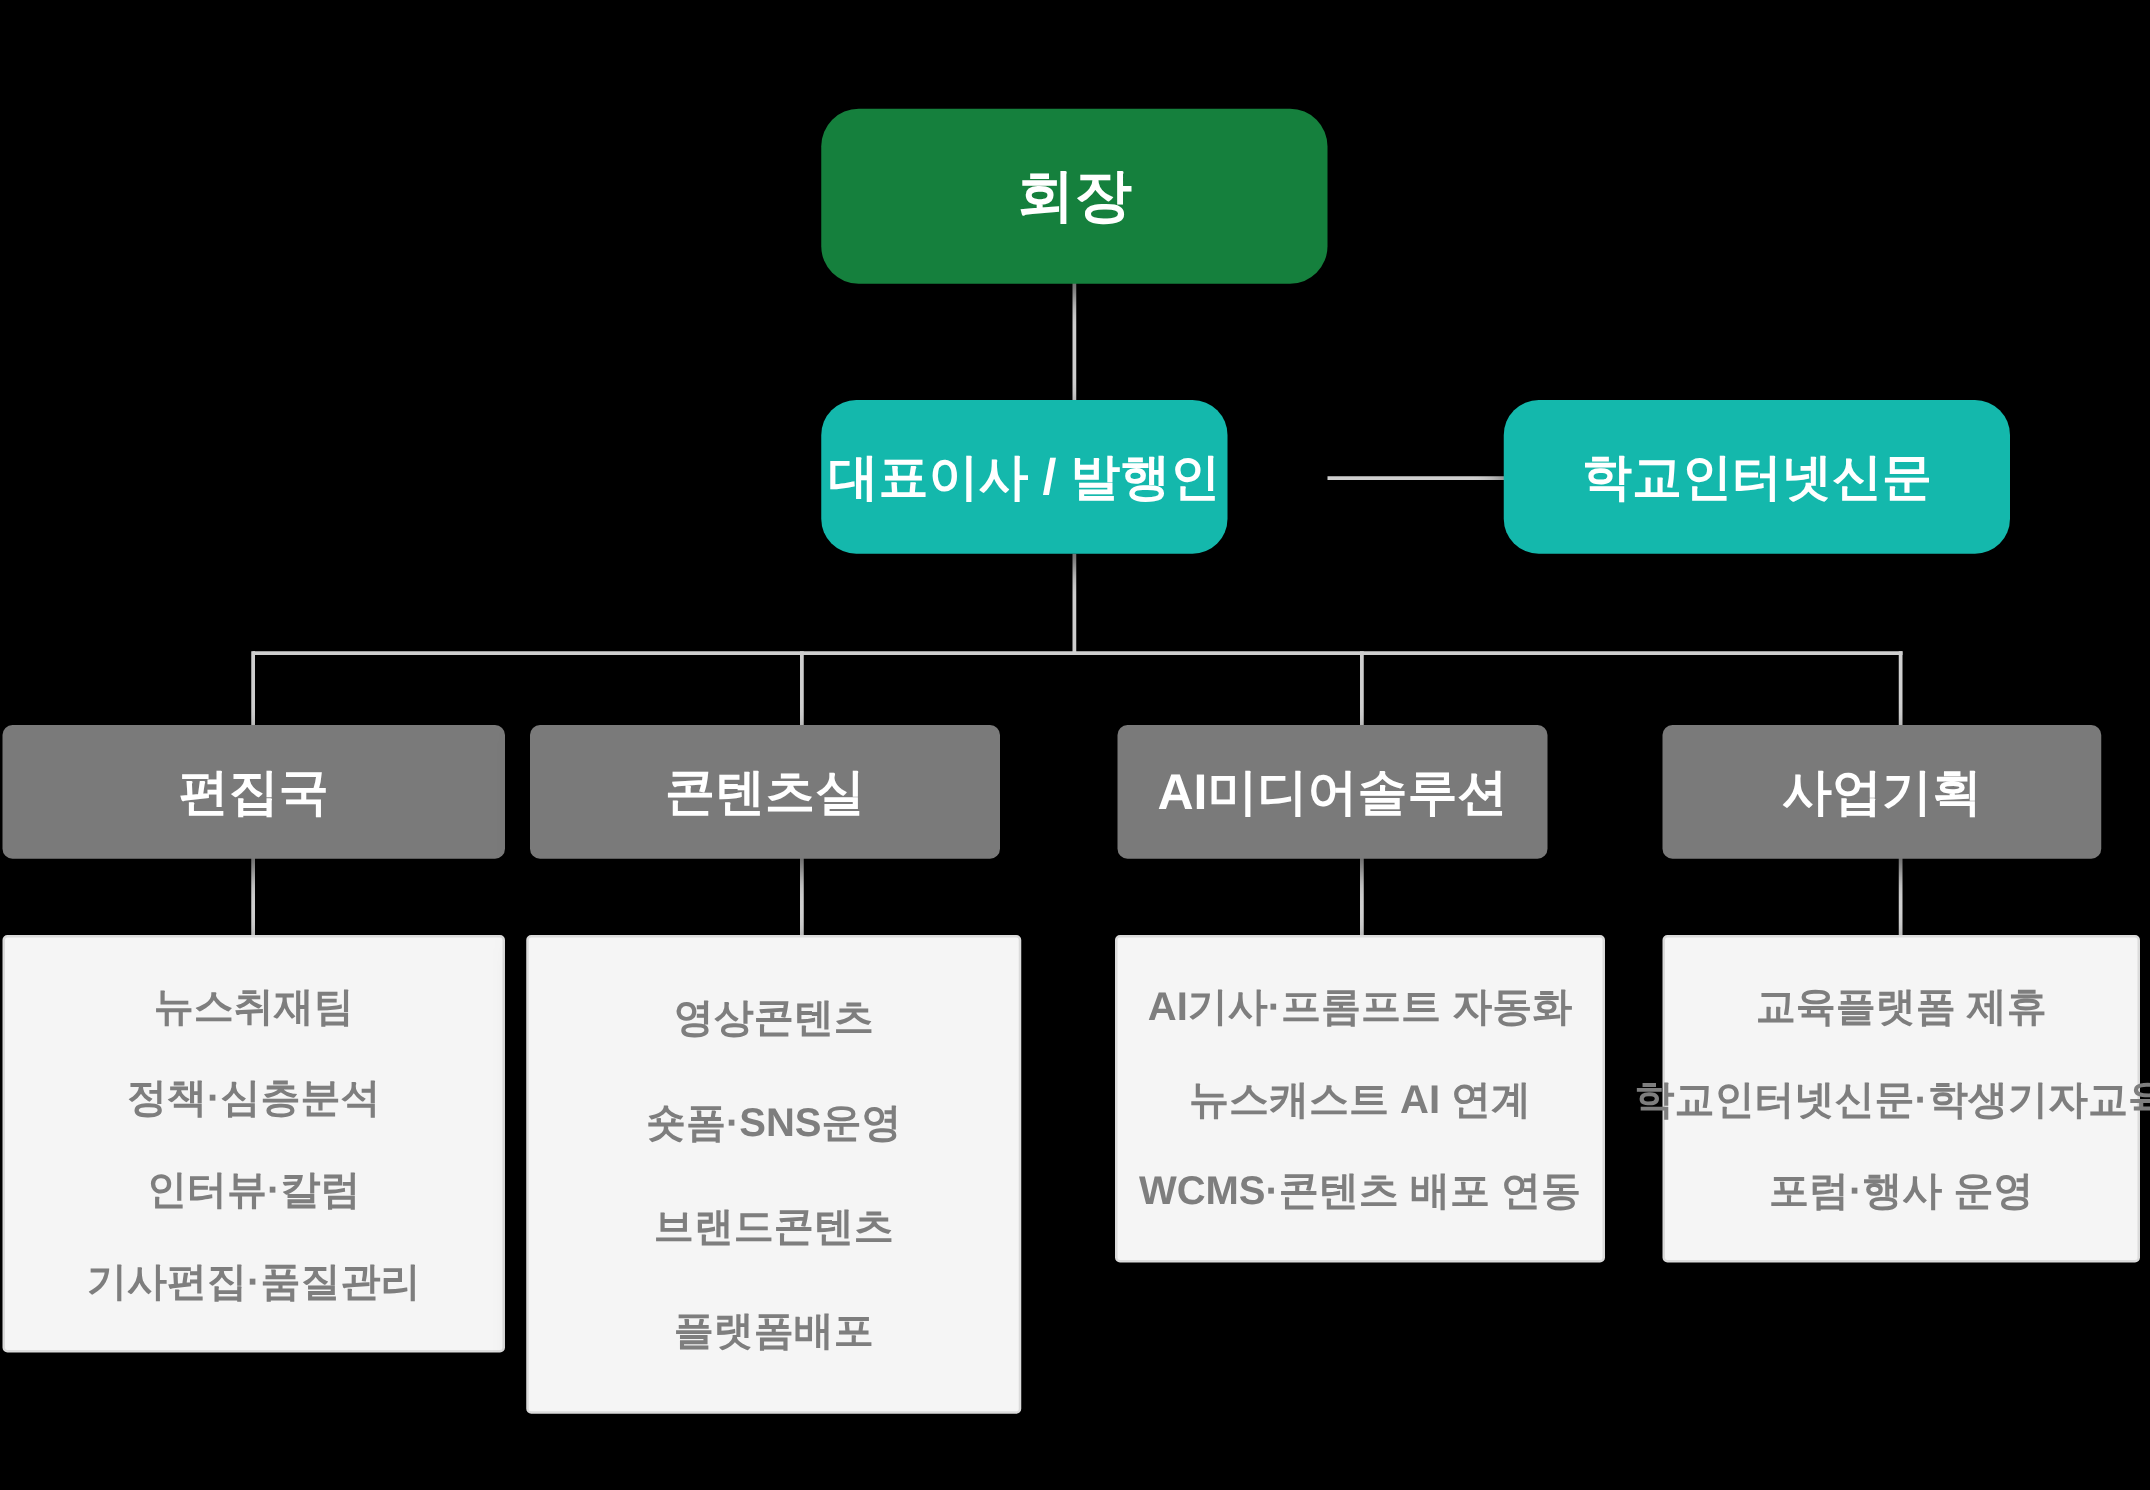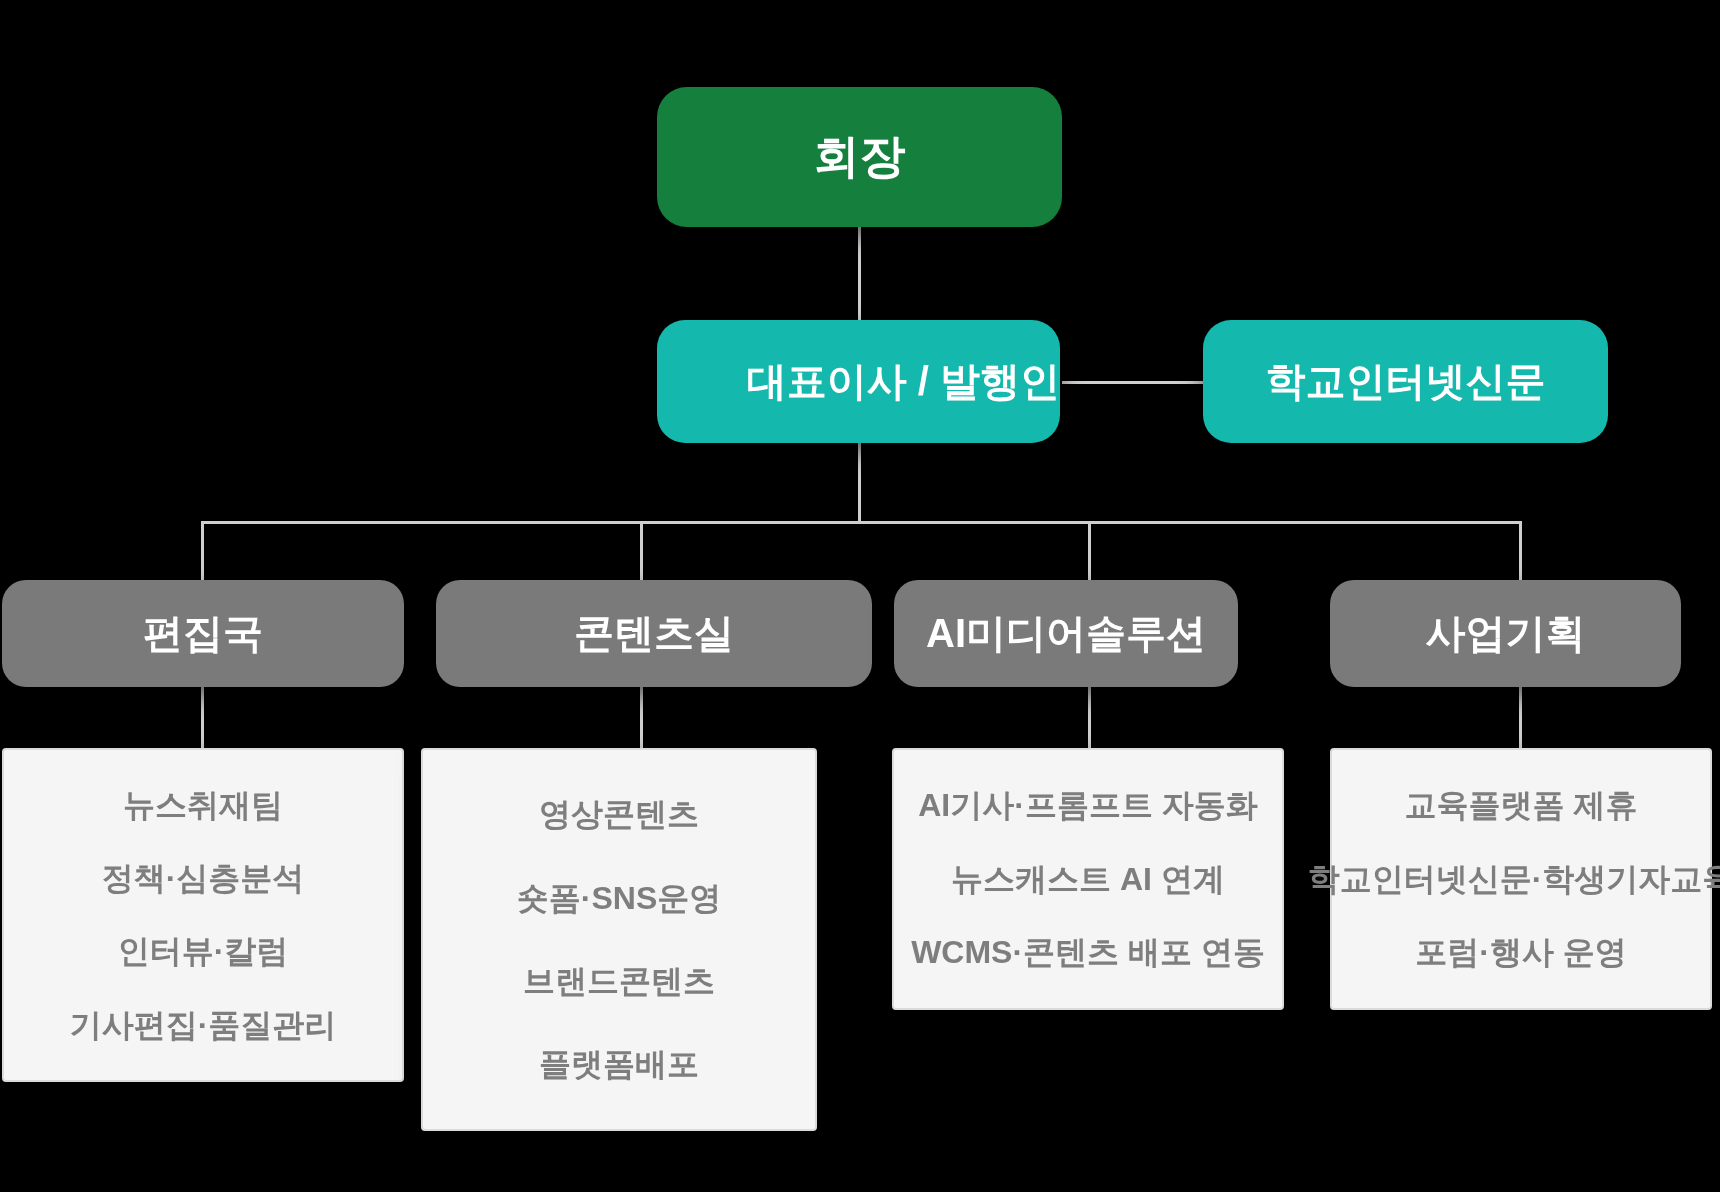--- a/index.html
+++ b/index.html
@@ -12,24 +12,24 @@
     text-align:center;font-weight:700;color:#fff;
     box-shadow:0 10px 22px rgba(0,0,0,0.55);
   }
   .node-root{
     background:#15803d;border-radius:30px;font-size:46px;
     left:657px;top:87px;width:405px;height:140px;
   }
   .node-teal{
     background:#14B8AC;border-radius:28px;font-size:40px;height:123px;top:320px;
   }
-  .node-ceo{left:657px;width:403px;justify-content:flex-end;}
+  .node-ceo{left:657px;width:325px;}
   .node-committee{left:1203px;width:405px;}
   .node-dept{
-    background:#7A7A7A;border-radius:24px;font-size:40px;height:107px;top:580px;color:#fff;
+    background:#7A7A7A;border-radius:8px;font-size:40px;height:107px;top:580px;color:#fff;
   }
   .card{
     position:absolute;top:748px;background:#F5F5F5;border:2px solid #DBDBDB;border-radius:4px;
     box-sizing:border-box;display:flex;flex-direction:column;justify-content:space-evenly;
     align-items:center;box-shadow:0 10px 22px rgba(0,0,0,0.55);
   }
   .card .item{
     font-weight:700;font-size:32px;color:#7E7E7E;text-align:center;line-height:1.15;
     padding:0 10px;white-space:nowrap;
   }
@@ -65,21 +65,21 @@
     <span>대표이사 / 발행인</span>
   </div>
 
   <div class="node node-teal node-committee">
     <span>학교인터넷신문</span>
   </div>
 
   <div class="node node-dept" style="left:2px;width:402px">
     <span>편집국</span>
   </div>
-  <div class="node node-dept" style="left:436px;width:436px">
+  <div class="node node-dept" style="left:424px;width:376px">
     <span>콘텐츠실</span>
   </div>
   <div class="node node-dept" style="left:894px;width:344px">
     <span>AI미디어솔루션</span>
   </div>
   <div class="node node-dept" style="left:1330px;width:351px">
     <span>사업기획</span>
   </div>
 
   <div class="card" style="left:2px;width:402px;height:334px">

